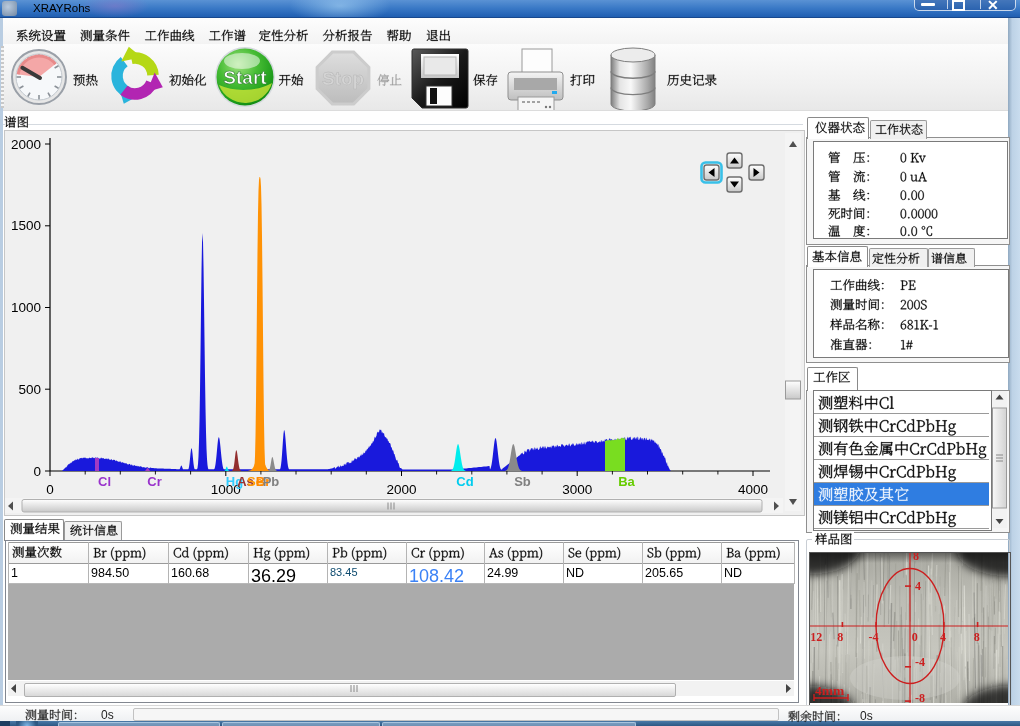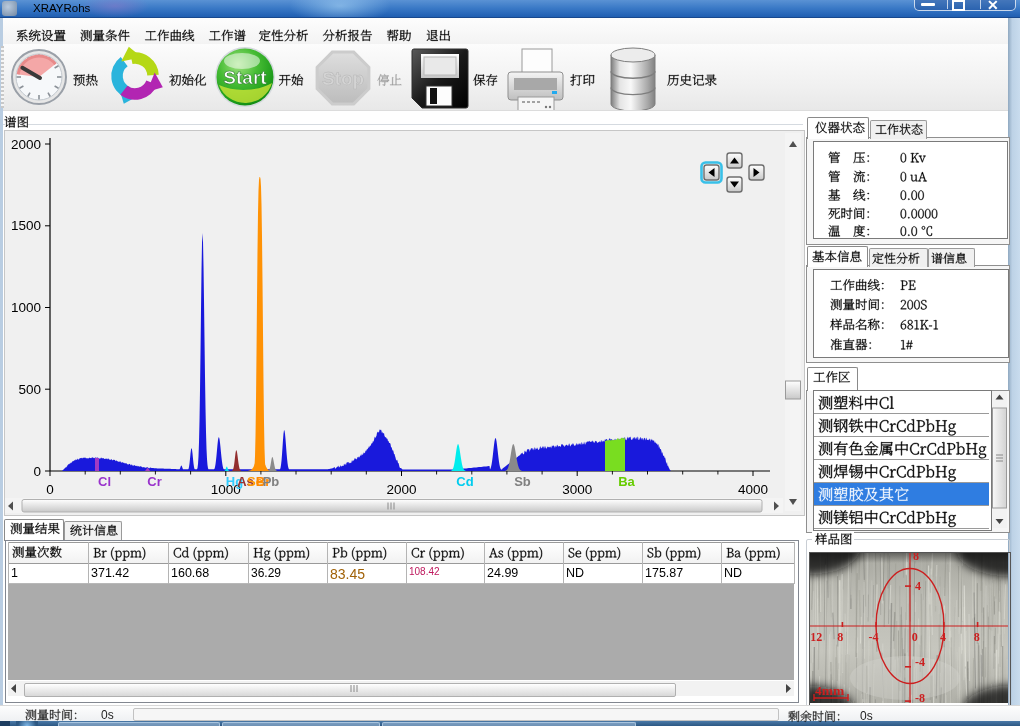--- a/index.html
+++ b/index.html
@@ -218,28 +218,28 @@
     <div class="abs" style="left:8px;top:681px;width:786px;height:15px;background:#f2f2f2"></div>
     <div class="abs" style="left:24px;top:682.5px;width:650px;height:12px;background:linear-gradient(180deg,#fff,#d8d8d8);border:1px solid #b0b0b0;border-radius:2px"></div>
     <svg class="abs" width="786" height="15" style="left:8px;top:681px">
       <path d="M8,3 L8,12 L3,7.5 Z" fill="#444"></path>
       <path d="M778,3 L778,12 L783,7.5 Z" fill="#444"></path>
       <line x1="343" y1="4" x2="343" y2="11" stroke="#888"></line>
       <line x1="346" y1="4" x2="346" y2="11" stroke="#888"></line>
       <line x1="349" y1="4" x2="349" y2="11" stroke="#888"></line>
     </svg>
     <div class="abs" style="left:11px;top:566px;font-size:12.5px;color:#000">1</div>
-    <div class="abs" style="left:91px;top:566px;font-size:12.5px;color:#000">371.42</div>
+    <div class="abs" style="left:91px;top:566px;font-size:12.5px;color:#000">984.50</div>
     <div class="abs" style="left:171px;top:566px;font-size:12.5px;color:#000">160.68</div>
-    <div class="abs" style="left:251px;top:566px;font-size:12px;color:#000">36.29</div>
-    <div class="abs" style="left:330px;top:566px;font-size:14px;color:#a16207">83.45</div>
-    <div class="abs" style="left:409px;top:566px;font-size:10px;color:#be185d">108.42</div>
+    <div class="abs" style="left:251px;top:566px;font-size:18px;color:#000">36.29</div>
+    <div class="abs" style="left:330px;top:566px;font-size:11px;color:#0c4a6e">83.45</div>
+    <div class="abs" style="left:409px;top:566px;font-size:18px;color:#3b82f6">108.42</div>
     <div class="abs" style="left:487px;top:566px;font-size:12.5px;color:#000">24.99</div>
     <div class="abs" style="left:566px;top:566px;font-size:12.5px;color:#000">ND</div>
-    <div class="abs" style="left:645px;top:566px;font-size:12.5px;color:#000">175.87</div>
+    <div class="abs" style="left:645px;top:566px;font-size:12.5px;color:#000">205.65</div>
     <div class="abs" style="left:724px;top:566px;font-size:12.5px;color:#000">ND</div>
     <div class="abs" style="left:806px;top:137px;width:202px;height:106px;background:#f6f6f6;border:1px solid #8f8f8f"></div>
     <div class="abs" style="left:807px;top:117px;width:60px;height:21px;background:#fff;border:1px solid #8a8a8a;border-bottom:none;border-radius:2px 2px 0 0"></div>
     <div class="abs" style="left:870px;top:120px;width:55px;height:18px;background:#f0f0f0;border:1px solid #9a9a9a;border-bottom:none;border-radius:2px 2px 0 0"></div>
     <div class="abs" style="left:813px;top:141px;width:193px;height:96px;background:#fff;border:1px solid #7a7a7a"></div>
     <div class="abs" style="left:806px;top:265px;width:202px;height:96px;background:#f6f6f6;border:1px solid #8f8f8f"></div>
     <div class="abs" style="left:807px;top:246px;width:59px;height:20px;background:#fff;border:1px solid #8a8a8a;border-bottom:none;border-radius:2px 2px 0 0"></div>
     <div class="abs" style="left:869px;top:248px;width:57px;height:18px;background:#f0f0f0;border:1px solid #9a9a9a;border-bottom:none;border-radius:2px 2px 0 0"></div>
     <div class="abs" style="left:928px;top:248px;width:45px;height:18px;background:#f0f0f0;border:1px solid #9a9a9a;border-bottom:none;border-radius:2px 2px 0 0"></div>
     <div class="abs" style="left:813px;top:269px;width:194px;height:87px;background:#fff;border:1px solid #7a7a7a"></div>

